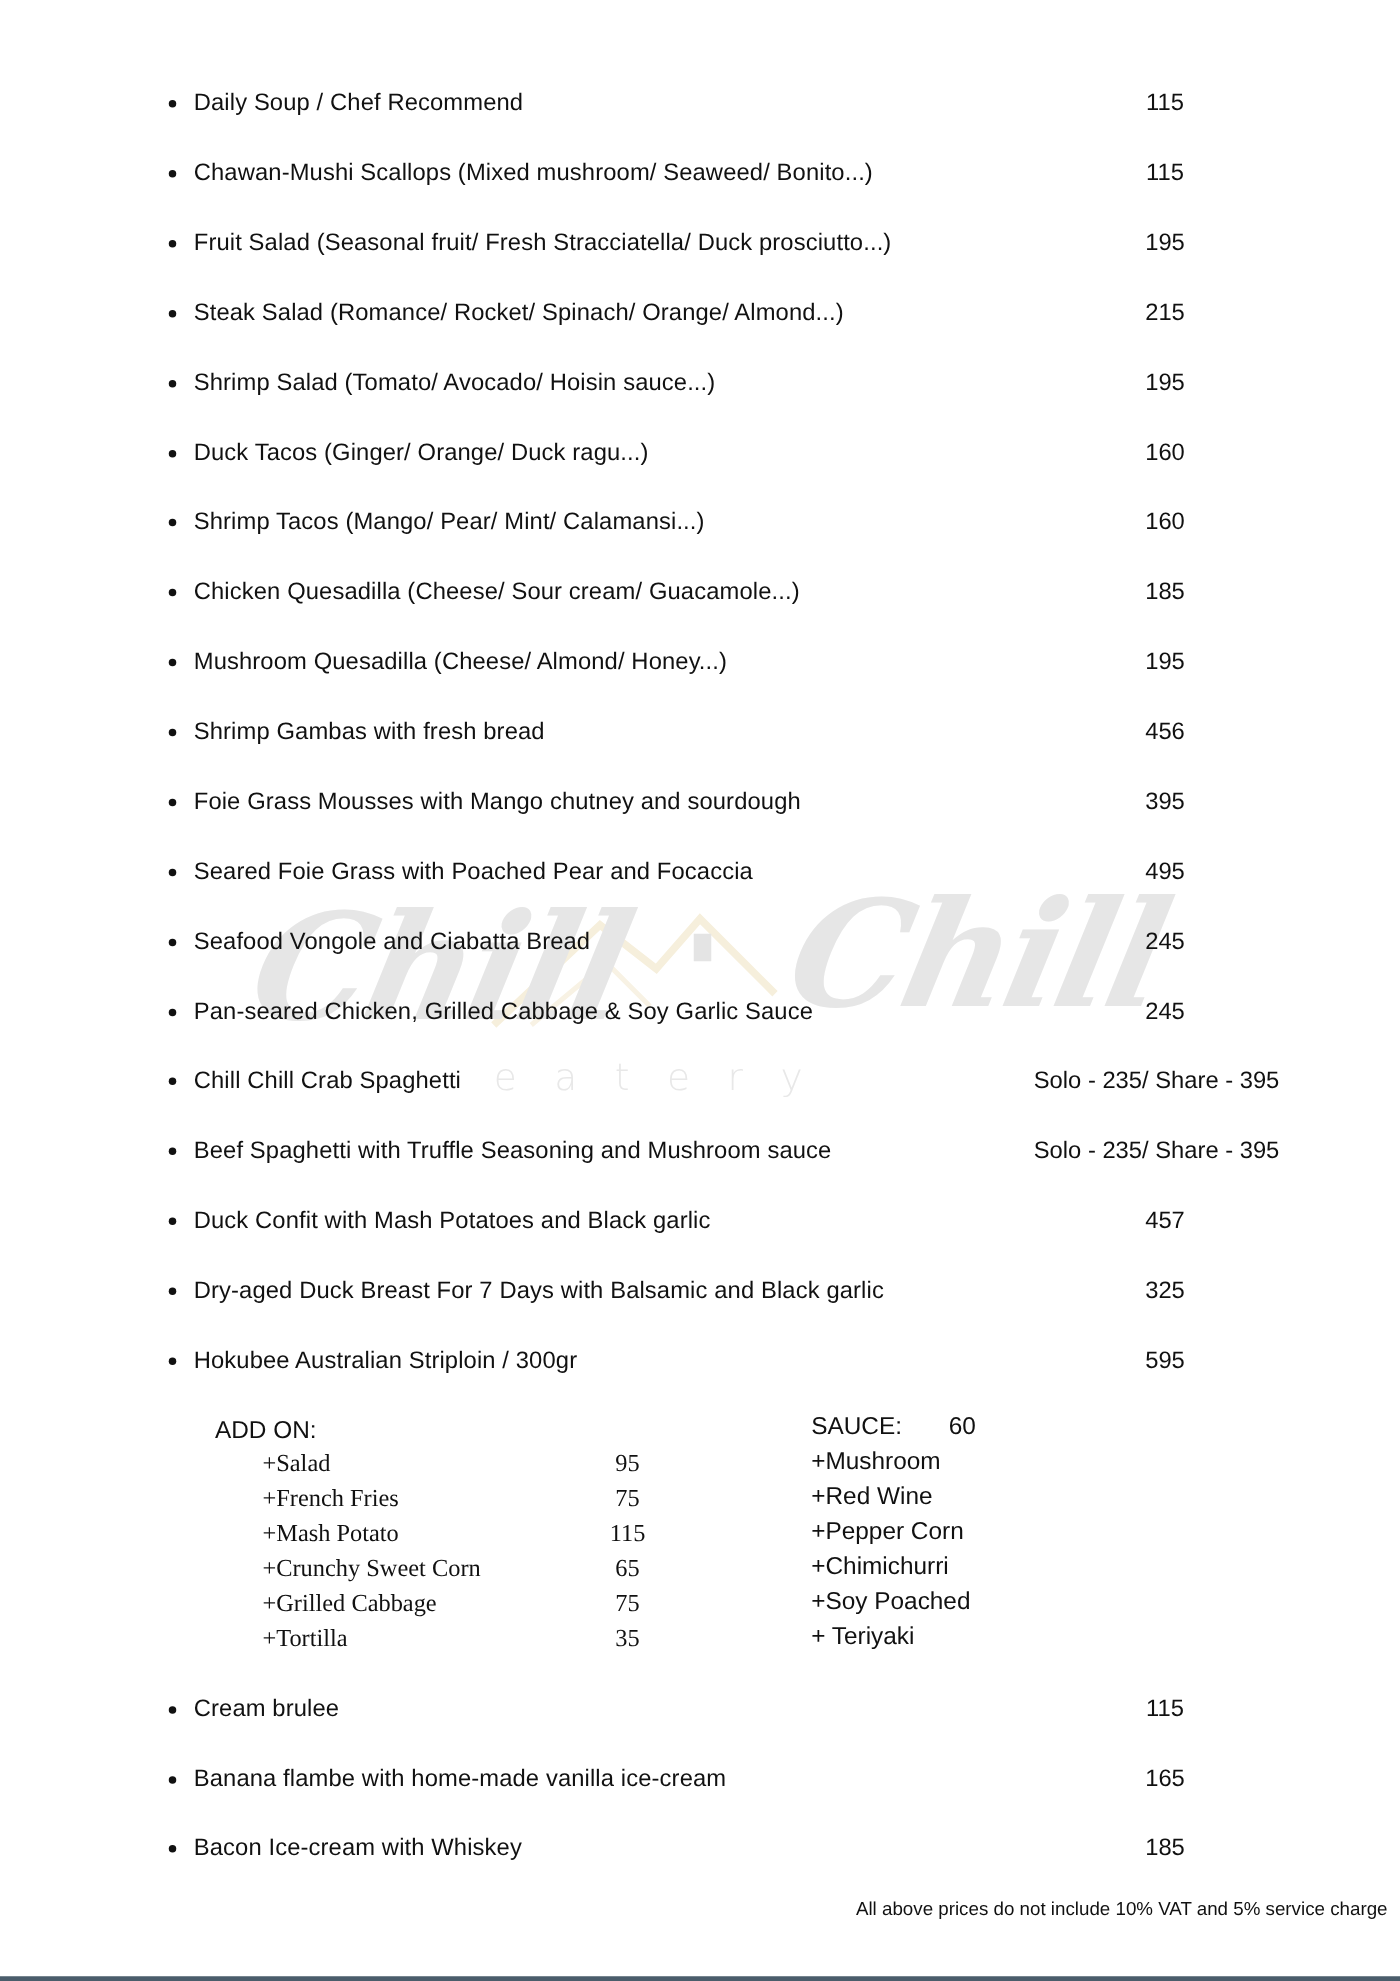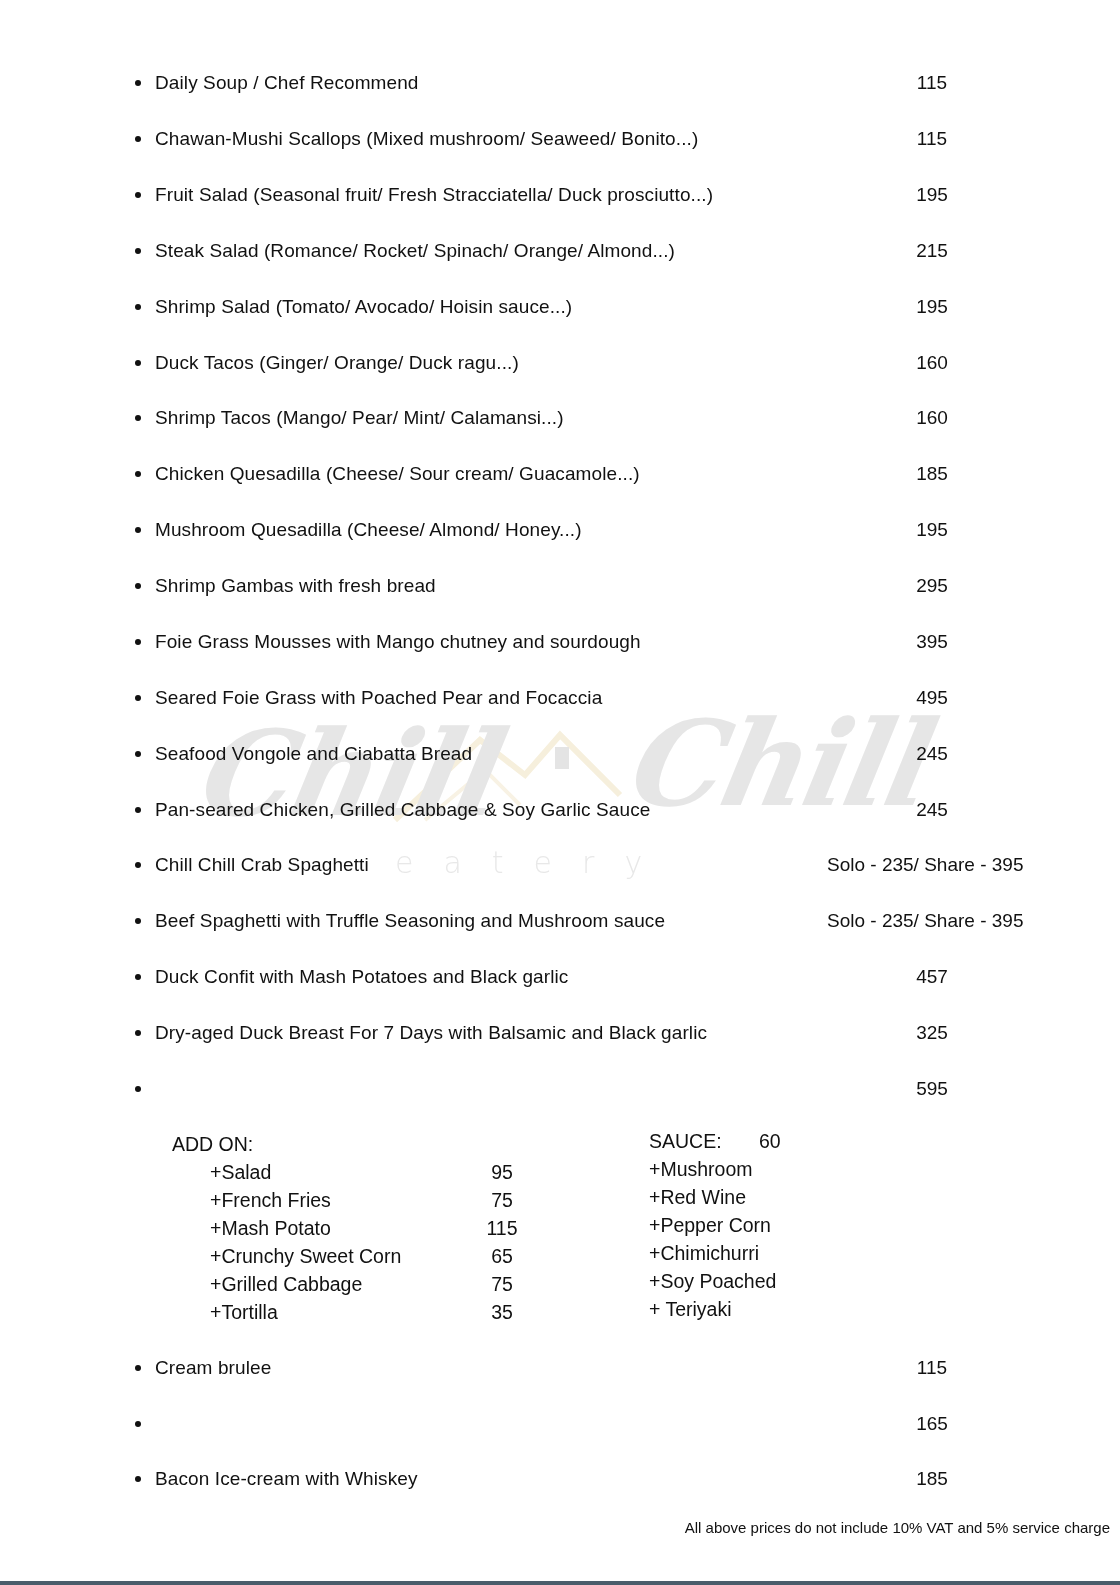--- a/index.html
+++ b/index.html
@@ -98,21 +98,21 @@
     
     .addon-block {
       position: absolute;
       left: 172px;
       top: 1130px;
       width: 340px;
       z-index: 1;
       font-size: 19.5px;
     }
     .addon-title { position: absolute; left: 0; top: 0; line-height: 28px; white-space: nowrap; }
-    .addon-row { position: absolute; left: 38px; height: 28px; line-height: 28px; width: 300px; }
+    .addon-row { position: absolute; left: 38px; height: 28px; line-height: 28px; width: 300px; font-family: Liberation Serif, serif; }
     .addon-name { position: absolute; left: 0; top: 0; white-space: nowrap; }
     .addon-price { position: absolute; left: 262px; width: 60px; text-align: center; top: 0; }
 
     .sauce-block {
       position: absolute;
       left: 649px;
       top: 1127px;
       width: 200px;
       z-index: 1;
       font-size: 19.5px;
@@ -197,21 +197,21 @@
     <span class="item-price">185</span>
   </div>
   <div class="menu-item" style="top:516px">
     <span class="bullet"></span>
     <span class="item-name">Mushroom Quesadilla (Cheese/ Almond/ Honey...)</span>
     <span class="item-price">195</span>
   </div>
   <div class="menu-item" style="top:572px">
     <span class="bullet"></span>
     <span class="item-name">Shrimp Gambas with fresh bread</span>
-    <span class="item-price">295</span>
+    <span class="item-price">456</span>
   </div>
   <div class="menu-item" style="top:628px">
     <span class="bullet"></span>
     <span class="item-name">Foie Grass Mousses with Mango chutney and sourdough</span>
     <span class="item-price">395</span>
   </div>
   <div class="menu-item" style="top:684px">
     <span class="bullet"></span>
     <span class="item-name">Seared Foie Grass with Poached Pear and Focaccia</span>
     <span class="item-price">495</span>
@@ -241,20 +241,21 @@
     <span class="item-name">Duck Confit with Mash Potatoes and Black garlic</span>
     <span class="item-price">457</span>
   </div>
   <div class="menu-item" style="top:1019px">
     <span class="bullet"></span>
     <span class="item-name">Dry-aged Duck Breast For 7 Days with Balsamic and Black garlic</span>
     <span class="item-price">325</span>
   </div>
   <div class="menu-item" style="top:1075px">
     <span class="bullet"></span>
+    <span class="item-name">Hokubee Australian Striploin / 300gr</span>
     <span class="item-price">595</span>
   </div>
 
   <div class="addon-block">
     <span class="addon-title">ADD ON:</span>
     <div class="addon-row" style="top:28px">
       <span class="addon-name">+Salad</span>
       <span class="addon-price">95</span>
     </div>
     <div class="addon-row" style="top:56px">
@@ -290,20 +291,21 @@
     <span class="sauce-row" style="top:168px">+ Teriyaki</span>
   </div>
 
   <div class="menu-item" style="top:1354px">
     <span class="bullet"></span>
     <span class="item-name">Cream brulee</span>
     <span class="item-price">115</span>
   </div>
   <div class="menu-item" style="top:1410px">
     <span class="bullet"></span>
+    <span class="item-name">Banana flambe with home-made vanilla ice-cream</span>
     <span class="item-price">165</span>
   </div>
   <div class="menu-item" style="top:1465px">
     <span class="bullet"></span>
     <span class="item-name">Bacon Ice-cream with Whiskey</span>
     <span class="item-price">185</span>
   </div>
 
   <div class="footer-note">All above prices do not include 10% VAT and 5% service charge</div>
   <div class="bottom-rule"></div>

